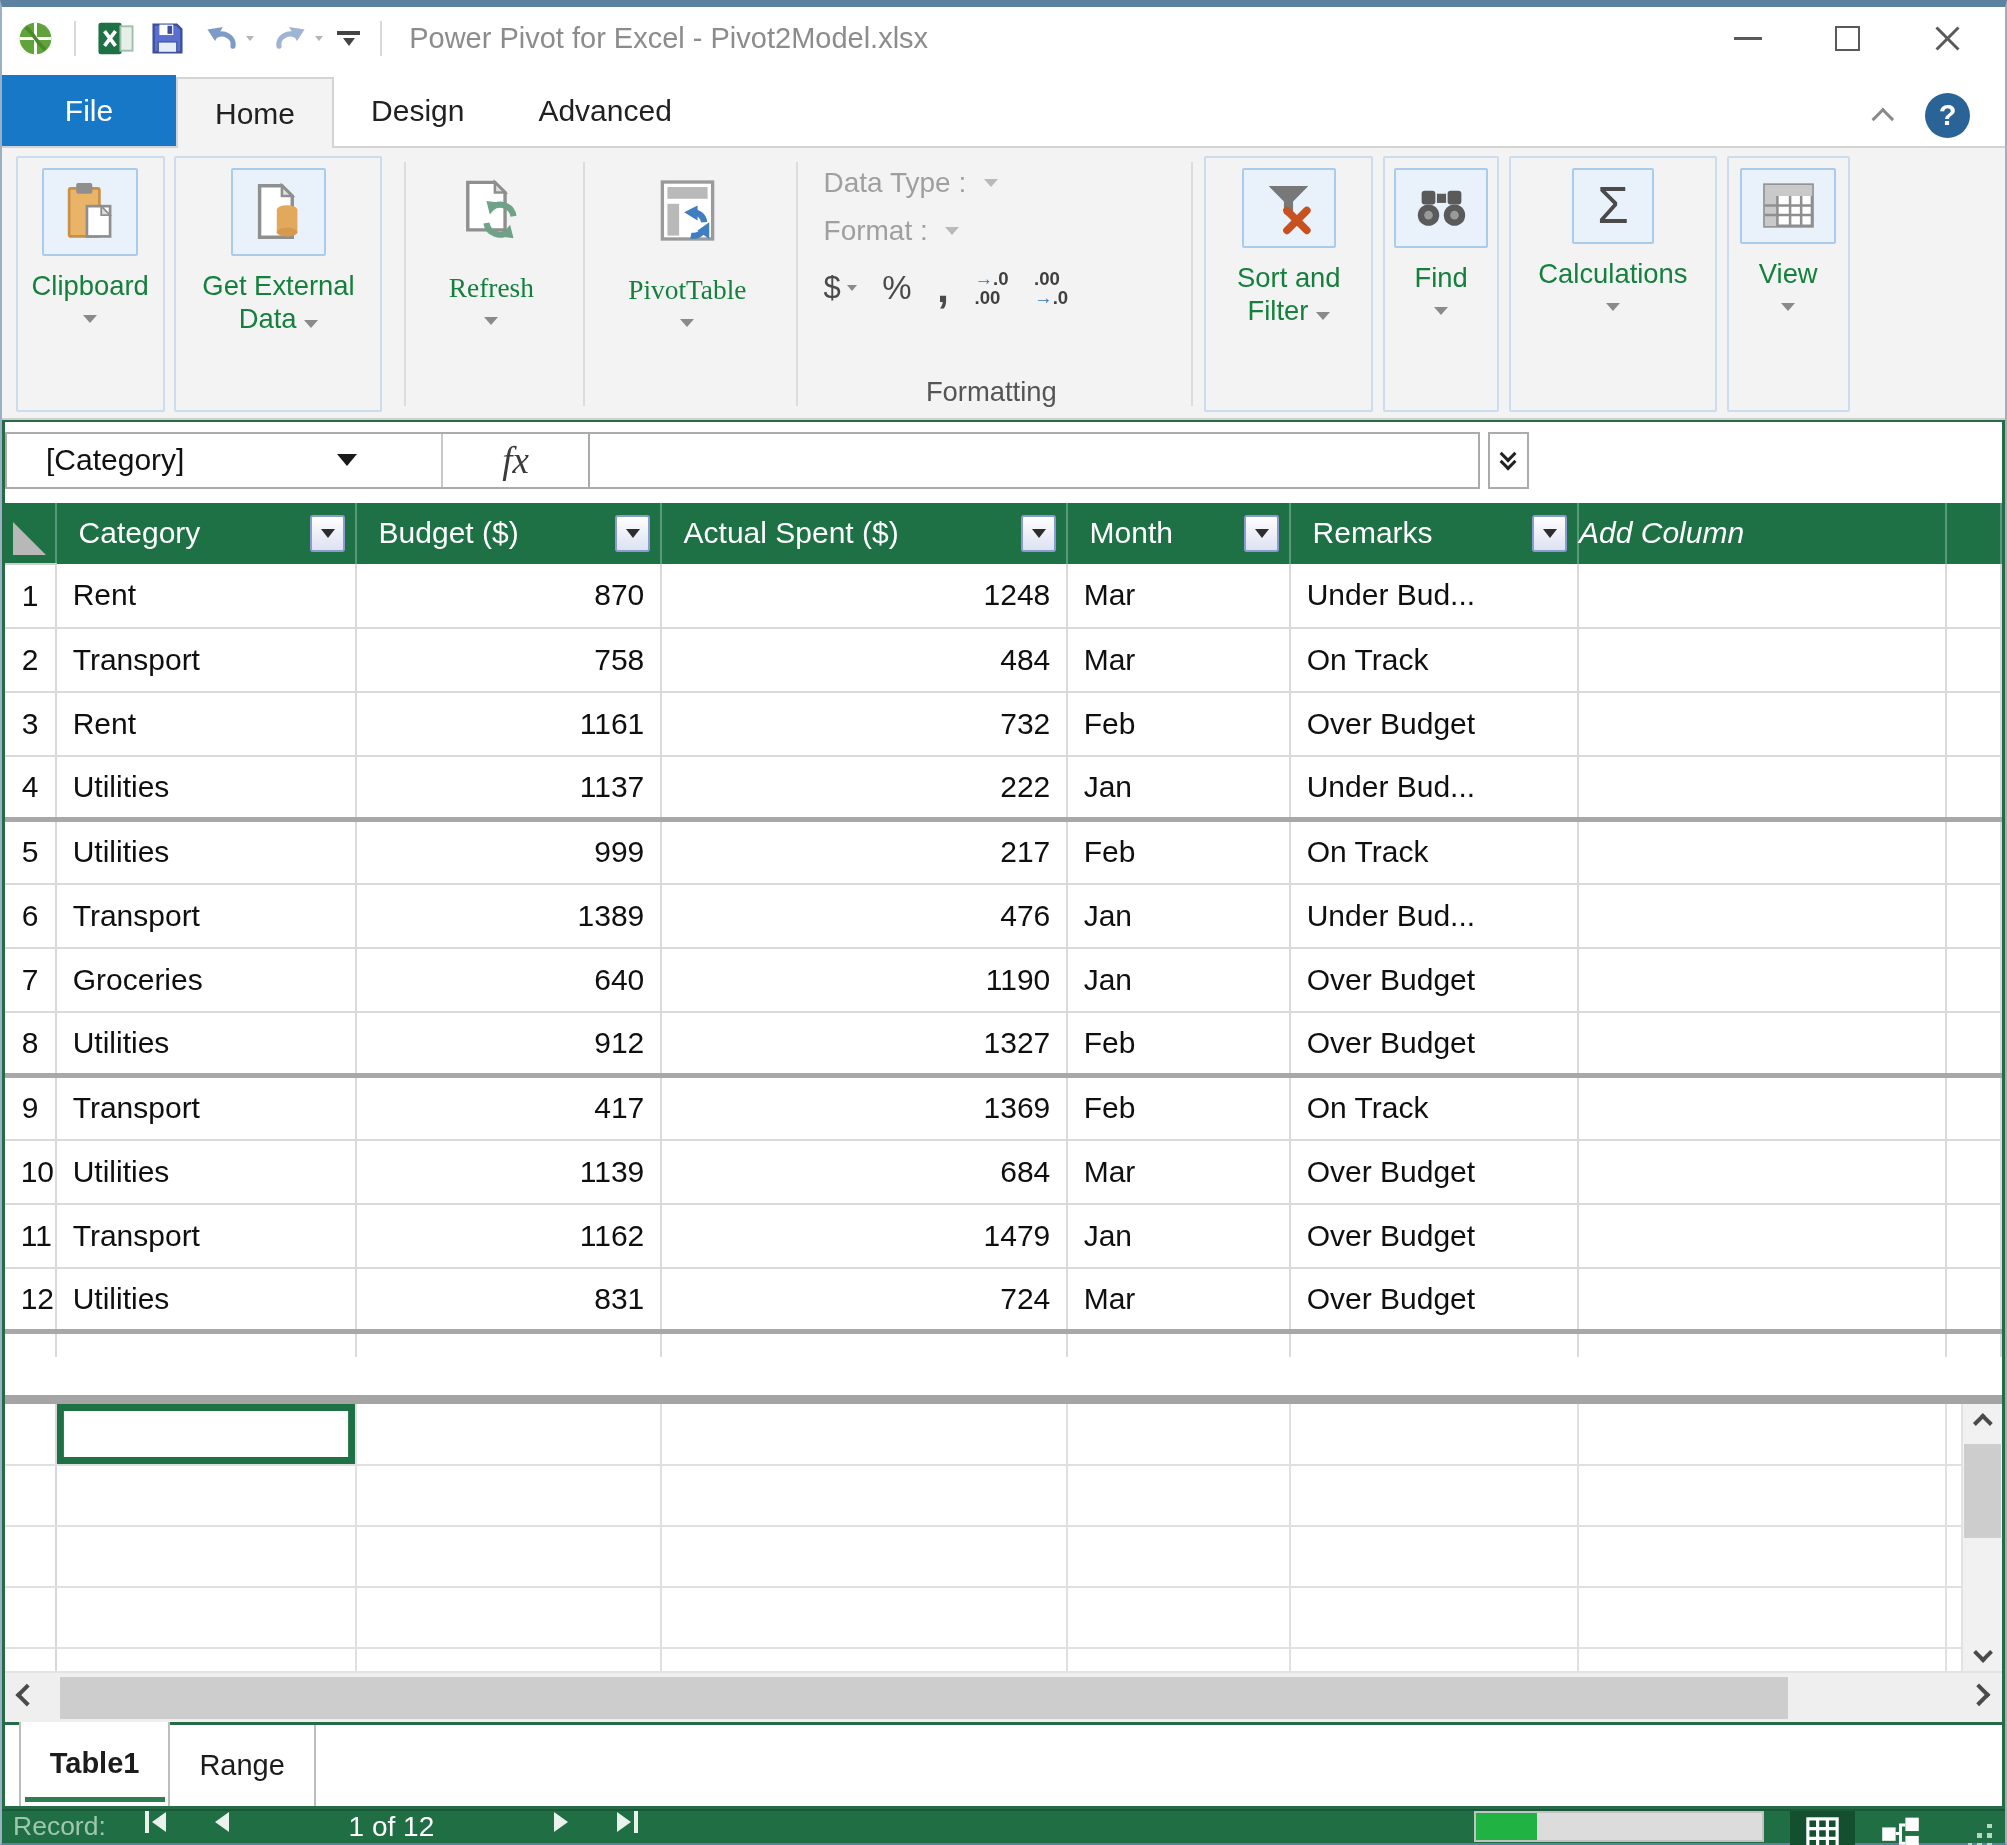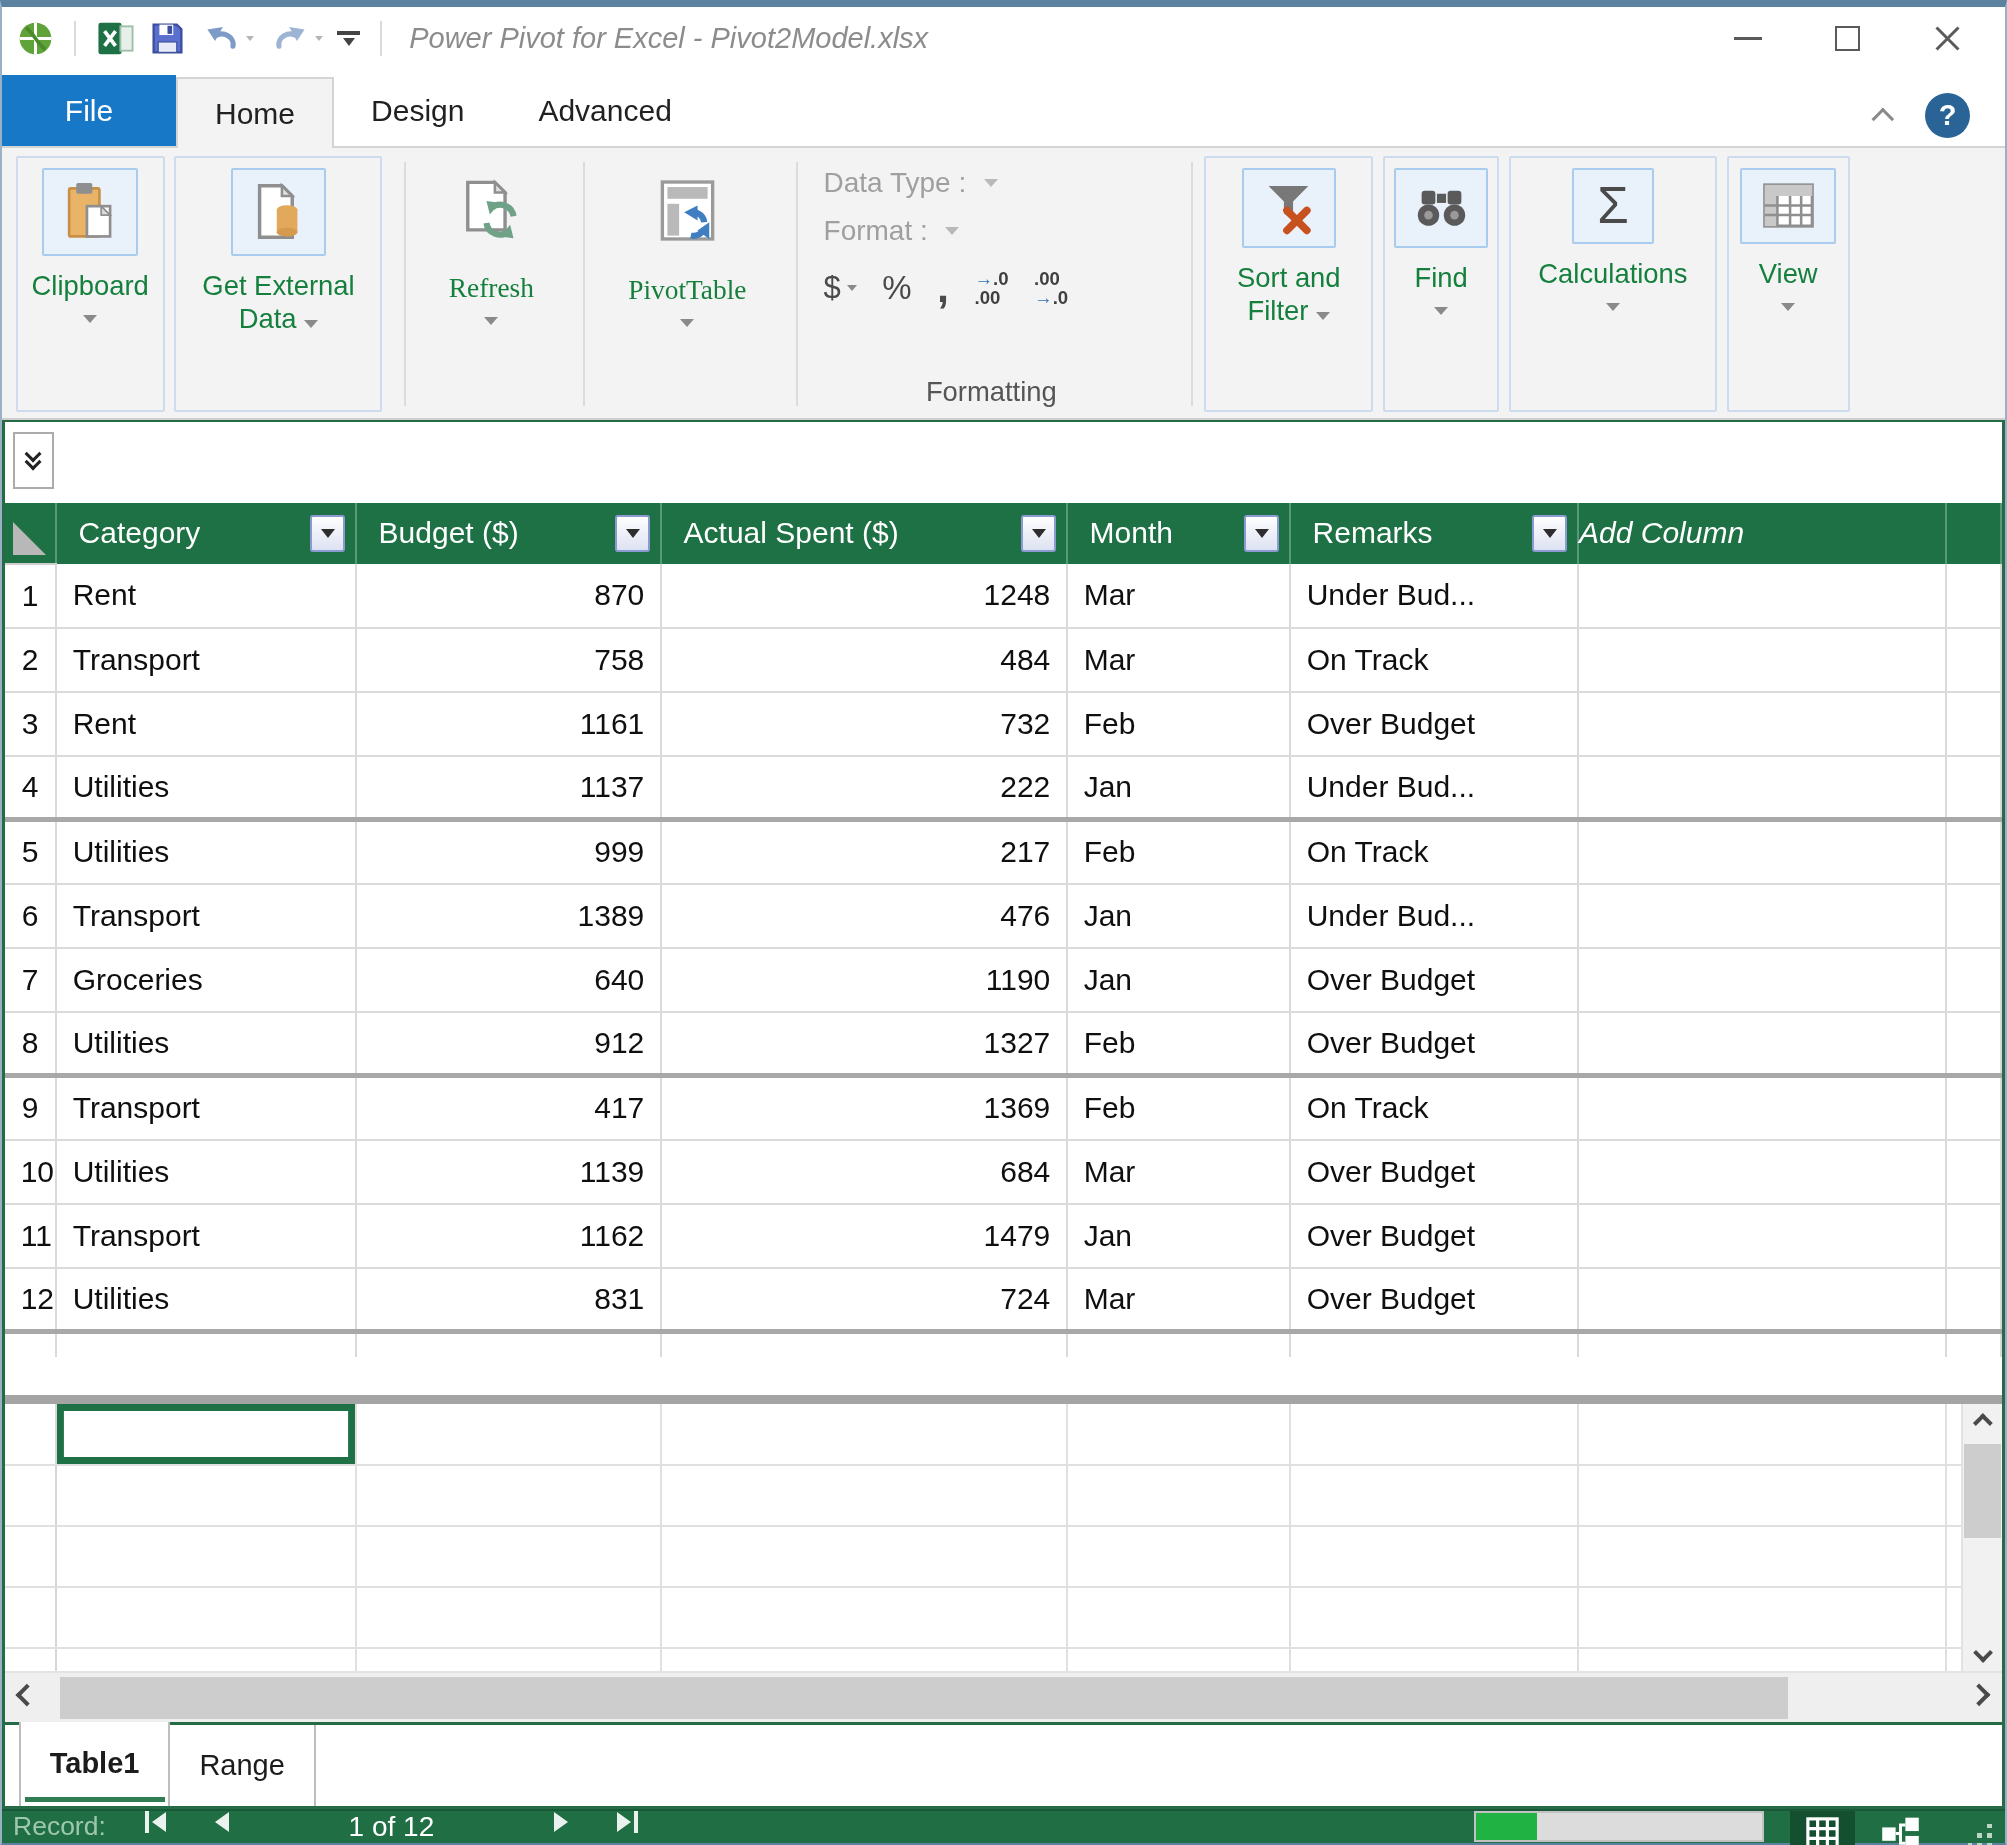--- a/index.html
+++ b/index.html
@@ -9,21 +9,21 @@
     border-top:7.8px solid #5b83a1;border-left:2.9px solid #9ab0c4;border-right:2.9px solid #9ab0c4;border-bottom:3.9px solid #5b83a1;}
 
   
   .titlebar{height:63px;display:flex;align-items:center;padding:0 13.7px;background:#fff;flex:none;}
   .qat{display:flex;align-items:center;gap:13.7px;}
   .qat svg{display:block;}
   .qsep{width:2px;height:35px;background:#d9d9d9;margin:0 5.9px;}
   .mini-drop{width:0;height:0;border-left:6.9px solid transparent;border-right:6.9px solid transparent;border-top:8.8px solid #8a8a8a;margin-left:2px;}
   .qat-more{display:flex;flex-direction:column;align-items:center;gap:3.9px;}
   .qat-more .line{width:23.5px;height:3.9px;background:#444;}
-  .title-text{color:#8c8c8c;font-size:29px;margin-left:21.6px;white-space:nowrap;font-style:italic;}
+  .title-text{color:#8c8c8c;font-size:29px;margin-left:21.6px;white-space:nowrap;}
   .winbtns{margin-left:auto;display:flex;align-items:center;gap:73px;padding-right:29px;}
   .btn-min{width:27.4px;height:3.9px;background:#5a5a5a;}
   .btn-max{width:25.5px;height:25.5px;border:2.9px solid #5a5a5a;}
   .btn-close{width:29px;height:29px;position:relative;}
   .btn-close::before,.btn-close::after{content:"";position:absolute;left:-1px;top:12.7px;width:31px;height:2.9px;background:#5a5a5a;}
   .btn-close::before{transform:rotate(45deg);}
   .btn-close::after{transform:rotate(-45deg);}
 
   
   .tabrow{height:76px;background:#fff;display:flex;align-items:flex-end;position:relative;flex:none;}
@@ -344,20 +344,28 @@
           </svg>
       </div>
       <div class="glabel">View</div>
       <span class="dmark below"></span>
     </div>
   </div>
 
   <div class="workspace">
 
     <div class="formularow">
+      <div class="fbar">
+        <div class="namebox">
+          <span class="ntext">[Category]</span>
+          <span class="ndrop"></span>
+        </div>
+        <div class="fxbox">fx</div>
+        <div class="fvalue"></div>
+      </div>
       <div class="fexpand">
           <i></i>
           <i></i>
         </div>
     </div>
 
     <div class="datapane">
       <table class="grid">
         <colgroup>
           <col style="width:51px">

